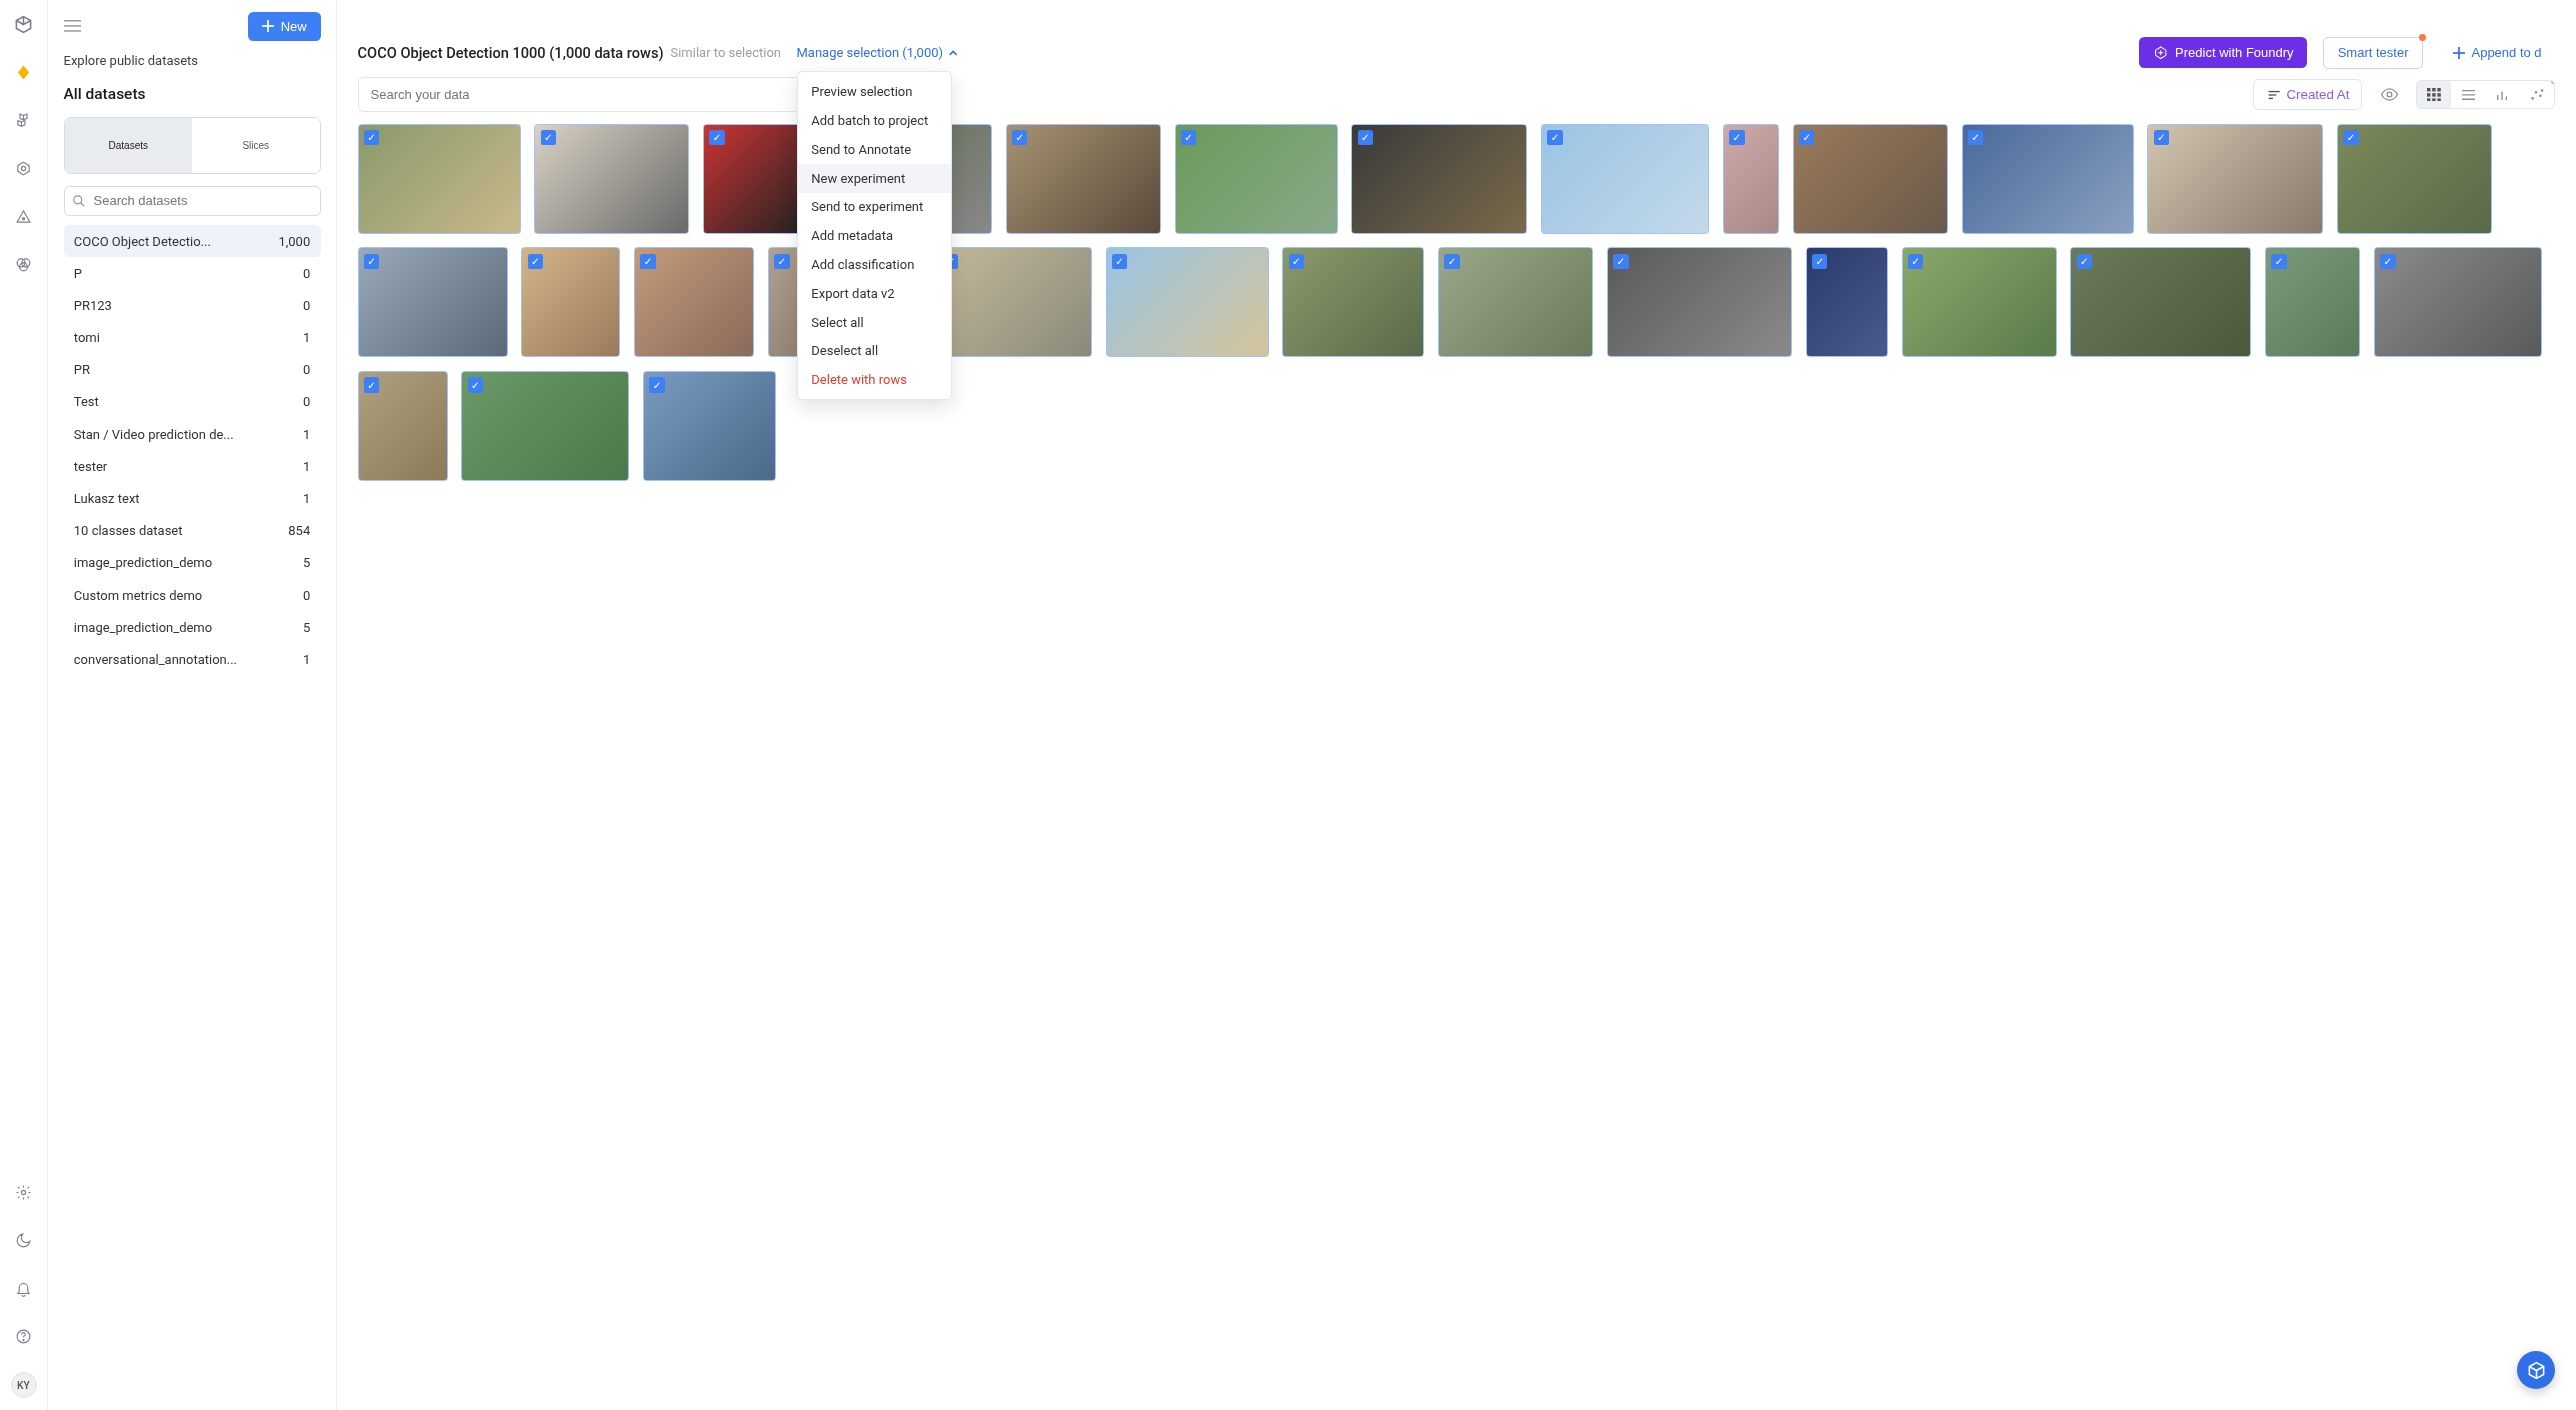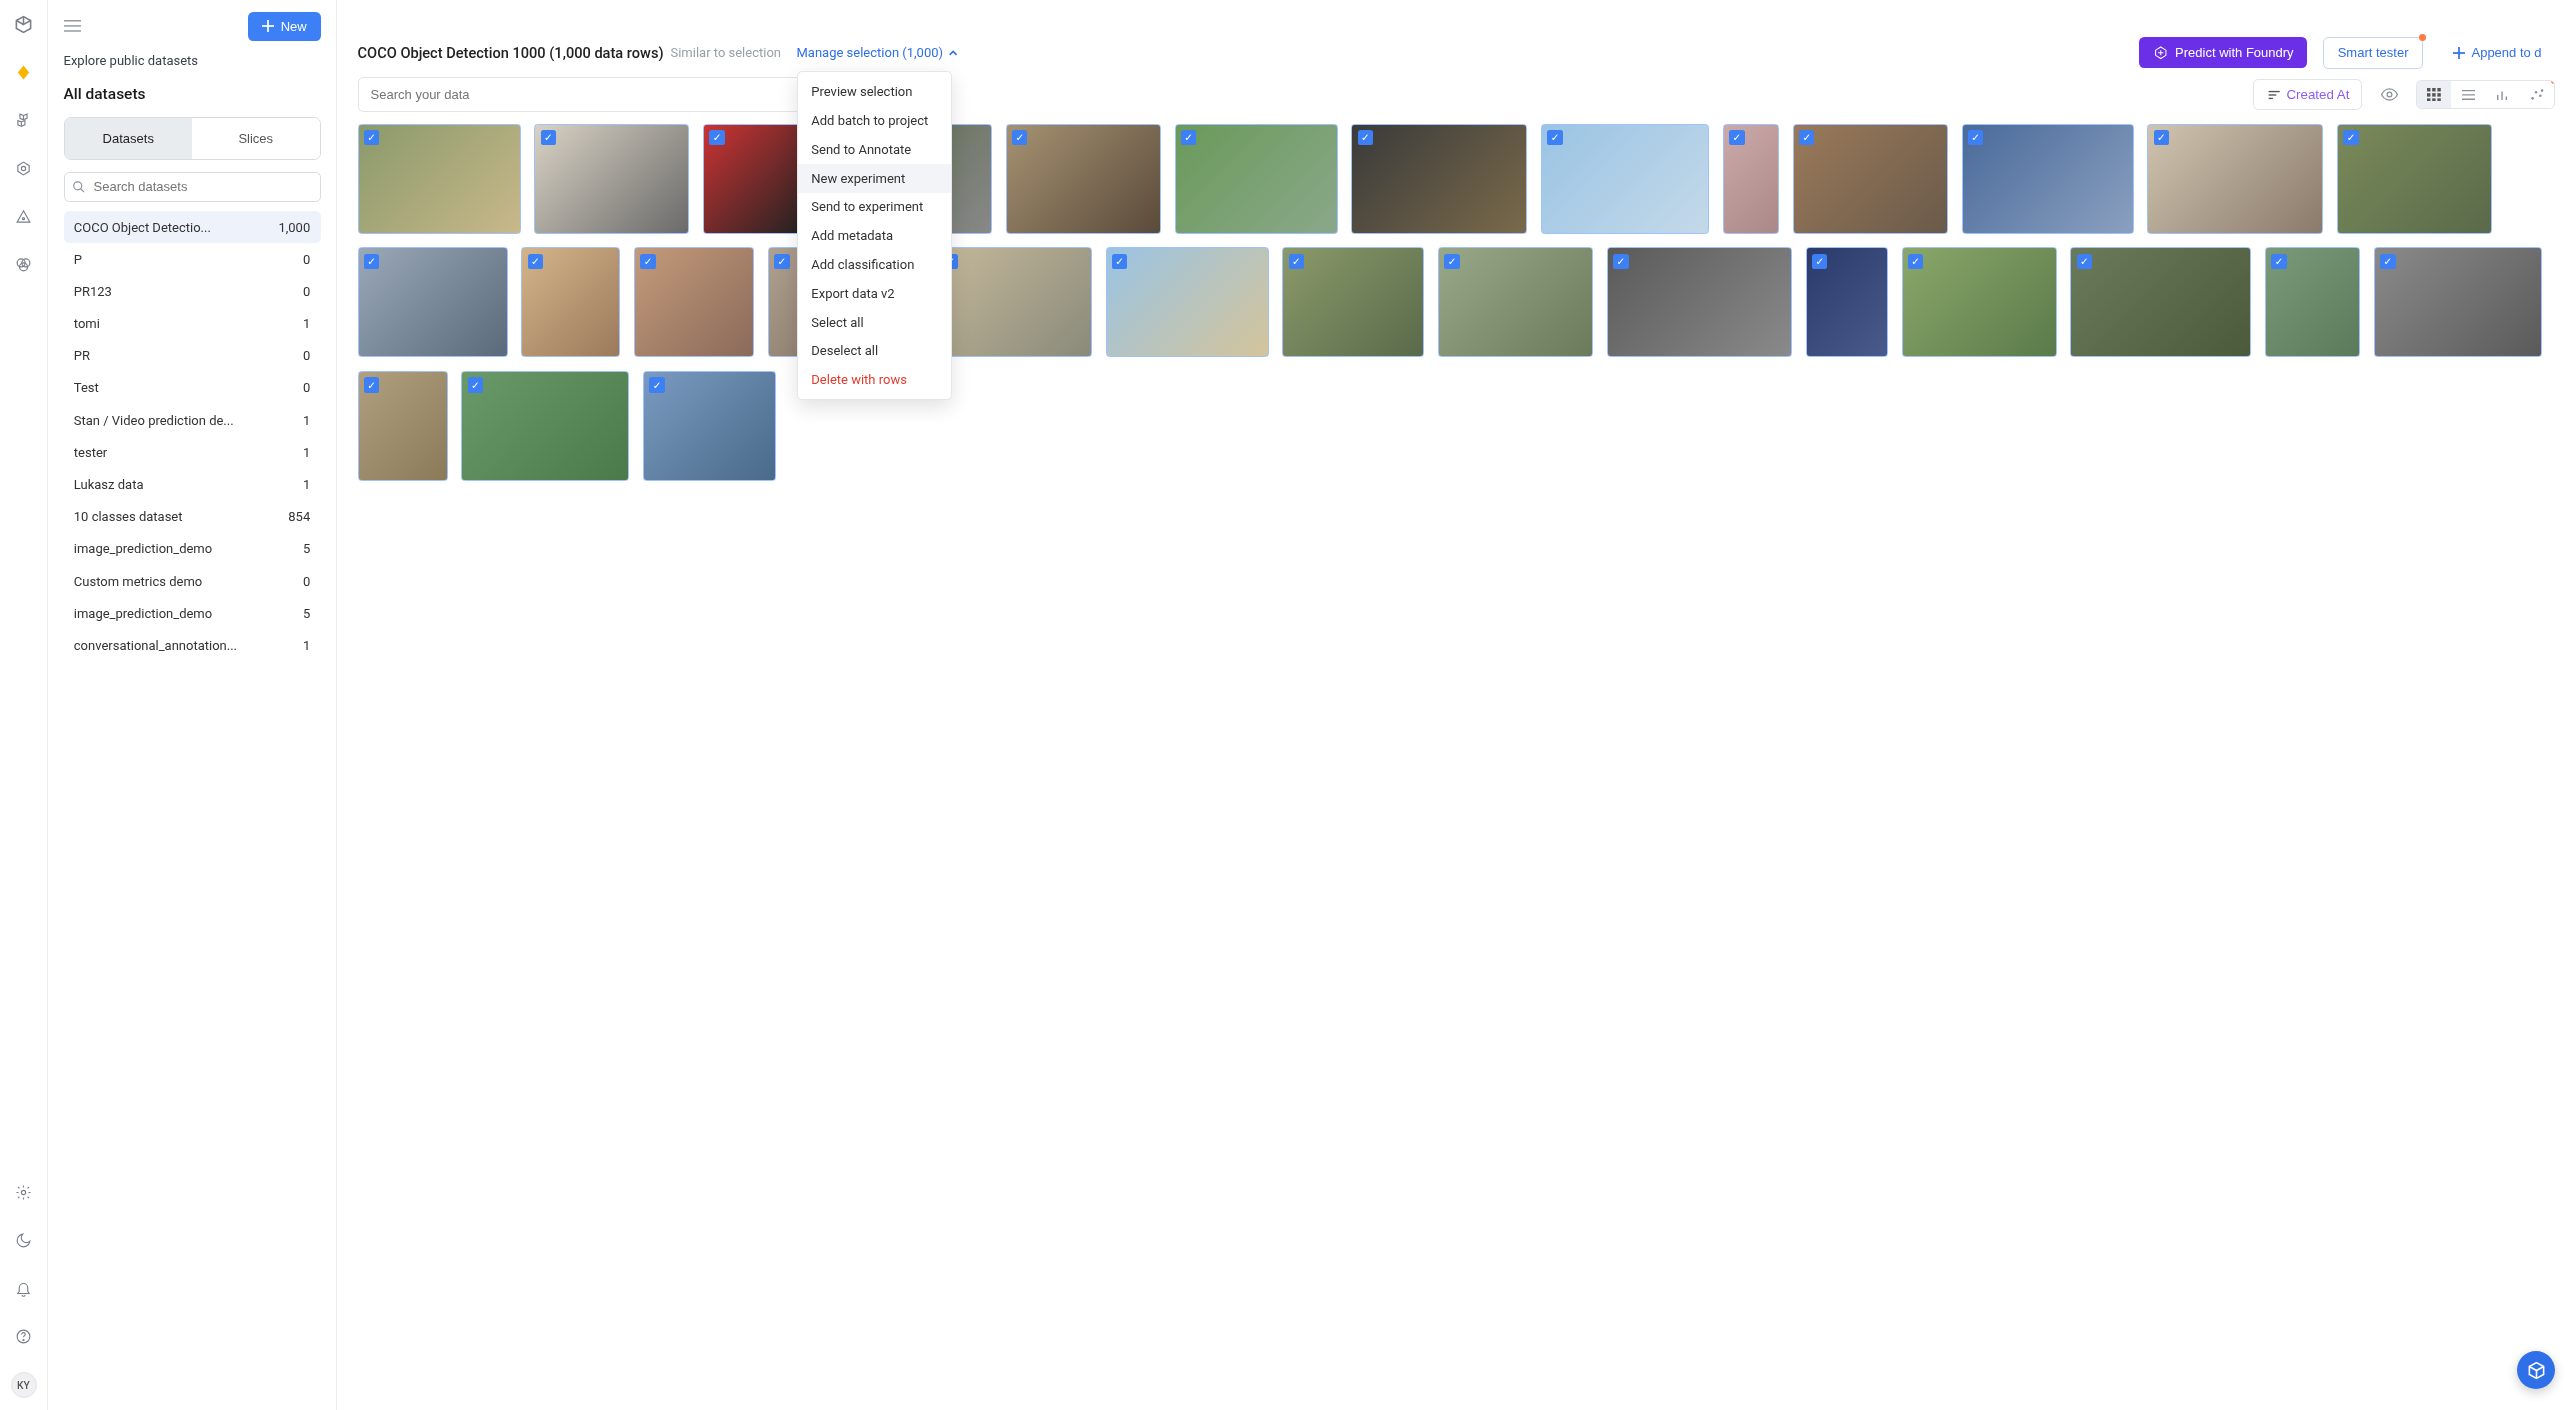--- a/index.html
+++ b/index.html
@@ -12,21 +12,21 @@
   .rail-icon.active { color: #f7b500; }
   .avatar { width: 26px; height: 26px; border-radius: 50%; background: #f0f0f3; display: flex; align-items: center; justify-content: center; font-size: 10.3px; font-weight: 500; color: #555; border: 0.9px solid #e3e3e8; }
   
   .sidebar { width: 289px; background: #fff; border-right: 0.9px solid #eee; display: flex; flex-direction: column; padding: 12px 15.5px 0; overflow-y: auto; }
   .sidebar-top { display: flex; align-items: center; justify-content: space-between; margin-bottom: 12px; }
   .hamburger { color: #8a8f9a; cursor: pointer; }
   .new-btn { background: #3d7ff5; color: #fff; border: none; border-radius: 5.2px; padding: 6.9px 13.8px; font-size: 13px; font-weight: 500; display: flex; align-items: center; gap: 6.9px; cursor: pointer; }
   .explore-link { color: #3a3f4a; font-size: 13px; margin-bottom: 17px; cursor: pointer; }
   .all-datasets { font-size: 15.5px; color: #1a1a1a; margin-bottom: 13.8px; font-weight: 500; }
   .tab-seg { display: flex; border: 0.9px solid #d8dbe0; border-radius: 6.9px; overflow: hidden; margin-bottom: 12px; }
-  .tab-seg button { flex: 1; padding: 13px 0; border: none; background: #fff; font-size: 13px; color: #555; cursor: pointer; }
+  .tab-seg button { flex: 1; padding: 22px 0; border: none; background: #fff; font-size: 10px; color: #555; cursor: pointer; }
   .tab-seg button.active { background: #e9ecef; font-weight: 500; color: #222; }
   .search-ds { position: relative; margin-bottom: 8.6px; }
   .search-ds input { width: 100%; padding: 6.9px 6.9px 6.9px 29px; border: 0.9px solid #d8dbe0; border-radius: 5.2px; font-size: 13px; color: #333; }
   .search-ds .icn { position: absolute; left: 8.6px; top: 50%; transform: translateY(-50%); color: #8a8f9a; }
   .ds-list { display: flex; flex-direction: column; }
   .ds-item { display: flex; justify-content: space-between; align-items: center; padding: 8.6px 10.3px; border-radius: 5.2px; cursor: pointer; font-size: 13px; color: #333; }
   .ds-item.selected { background: #eef3fb; }
   .ds-item .name { white-space: nowrap; overflow: hidden; text-overflow: ellipsis; max-width: 181px; }
   .ds-item .count { color: #333; }
   
@@ -196,21 +196,21 @@
         </div>
         <div class="ds-item">
           <span class="name">Stan / Video prediction de...</span>
           <span class="count">1</span>
         </div>
         <div class="ds-item">
           <span class="name">tester</span>
           <span class="count">1</span>
         </div>
         <div class="ds-item">
-          <span class="name">Lukasz data</span>
+          <span class="name">Lukasz text</span>
           <span class="count">1</span>
         </div>
         <div class="ds-item">
           <span class="name">10 classes dataset</span>
           <span class="count">854</span>
         </div>
         <div class="ds-item">
           <span class="name">image_prediction_demo</span>
           <span class="count">5</span>
         </div>

